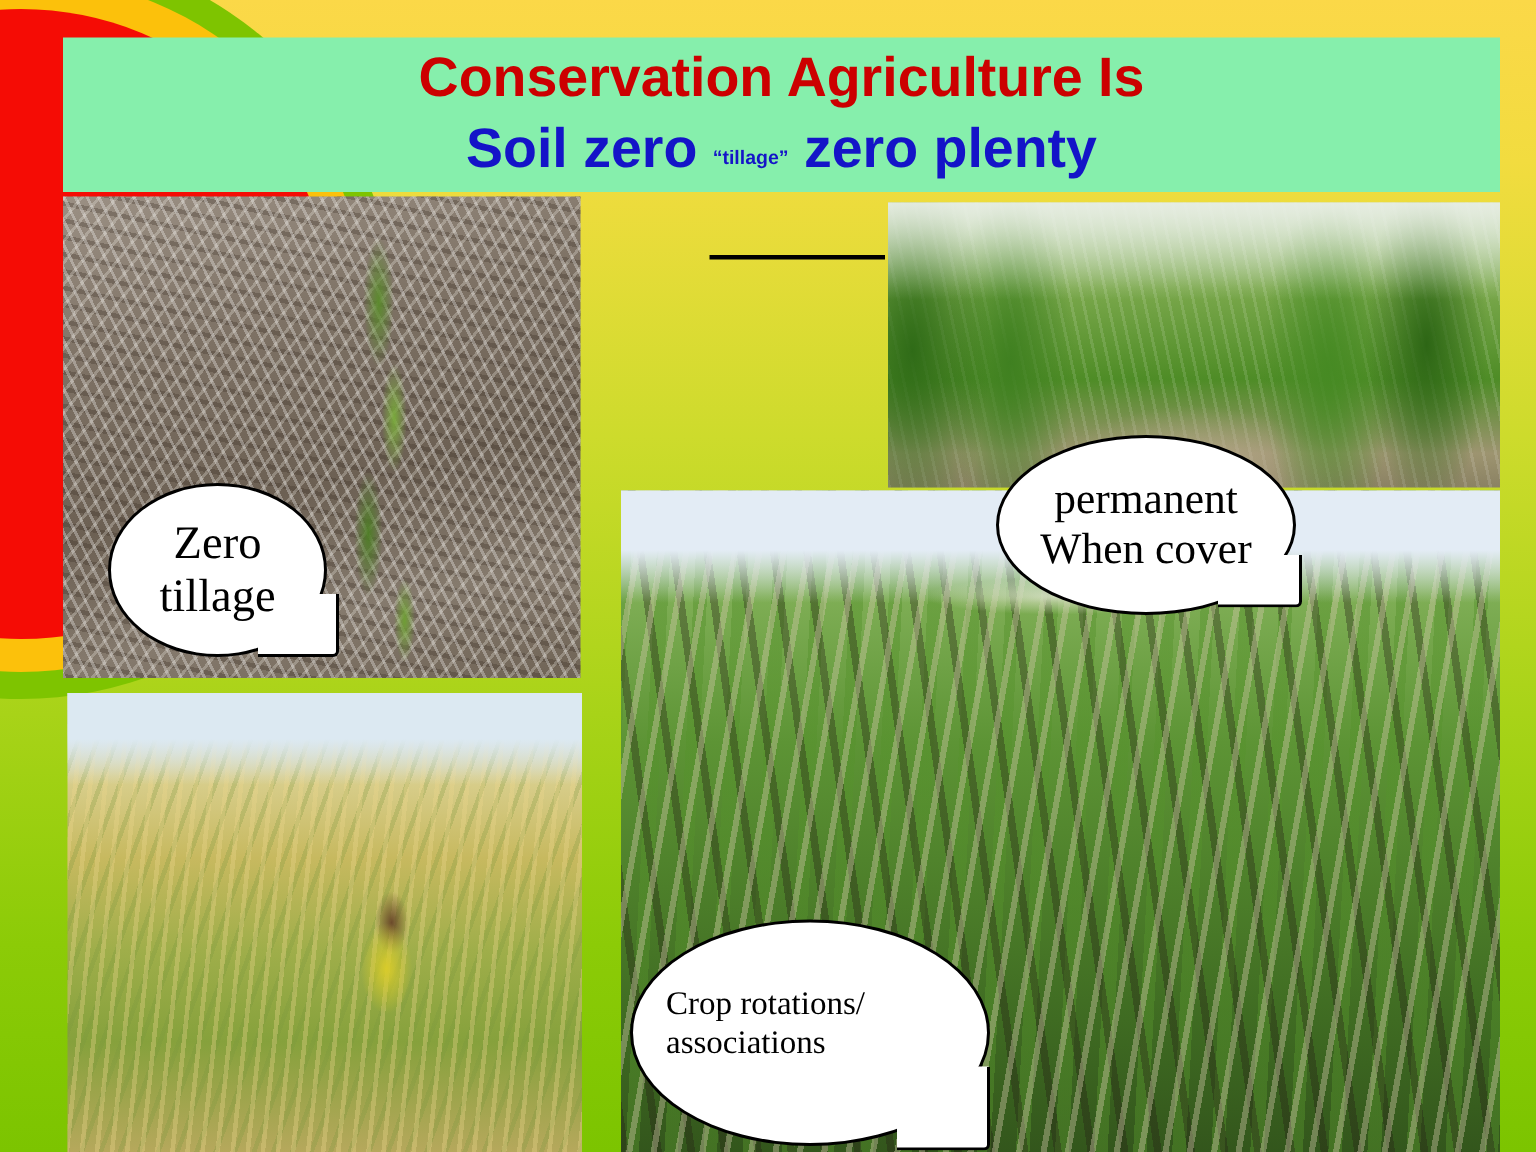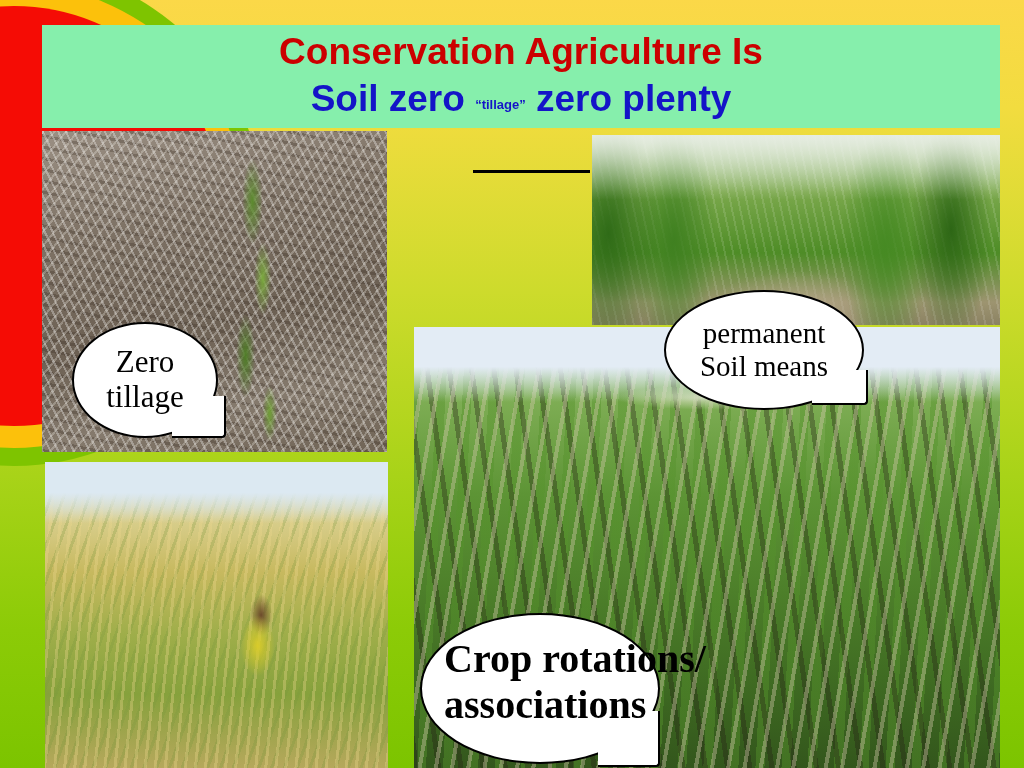--- a/index.html
+++ b/index.html
@@ -244,27 +244,26 @@
   }
 
   
   .callout-crop-rotations {
     left: 420px;
     top: 613px;
     width: 240px;
     height: 151px;
   }
   .callout-crop-rotations .bubble-text {
-    font-size: 40px;
+    font-size: 22px;
     align-items: flex-start;
     padding-left: 24px;
     text-align: left;
     justify-content: center;
     padding-bottom: 14px;
-    font-weight: bold;
   }
   .callout-crop-rotations .tail {
     left: 178px;
     top: 98px;
     width: 62px;
     height: 56px;
     border-radius: 0 0 4px 0;
     border-left: none;
     border-top: none;
     z-index: 2;
@@ -300,21 +299,21 @@
       <span>Zero</span>
       <span>tillage</span>
     </div>
   </div>
 
   <div class="callout callout-soil-cover">
     <div class="tail"></div>
     <div class="bubble"></div>
     <div class="bubble-text">
       <span>permanent</span>
-      <span>Soil means</span>
+      <span>When cover</span>
     </div>
   </div>
 
   <div class="callout callout-crop-rotations">
     <div class="tail"></div>
     <div class="bubble"></div>
     <div class="bubble-text">
       <span>Crop rotations/</span>
       <span>associations</span>
     </div>

